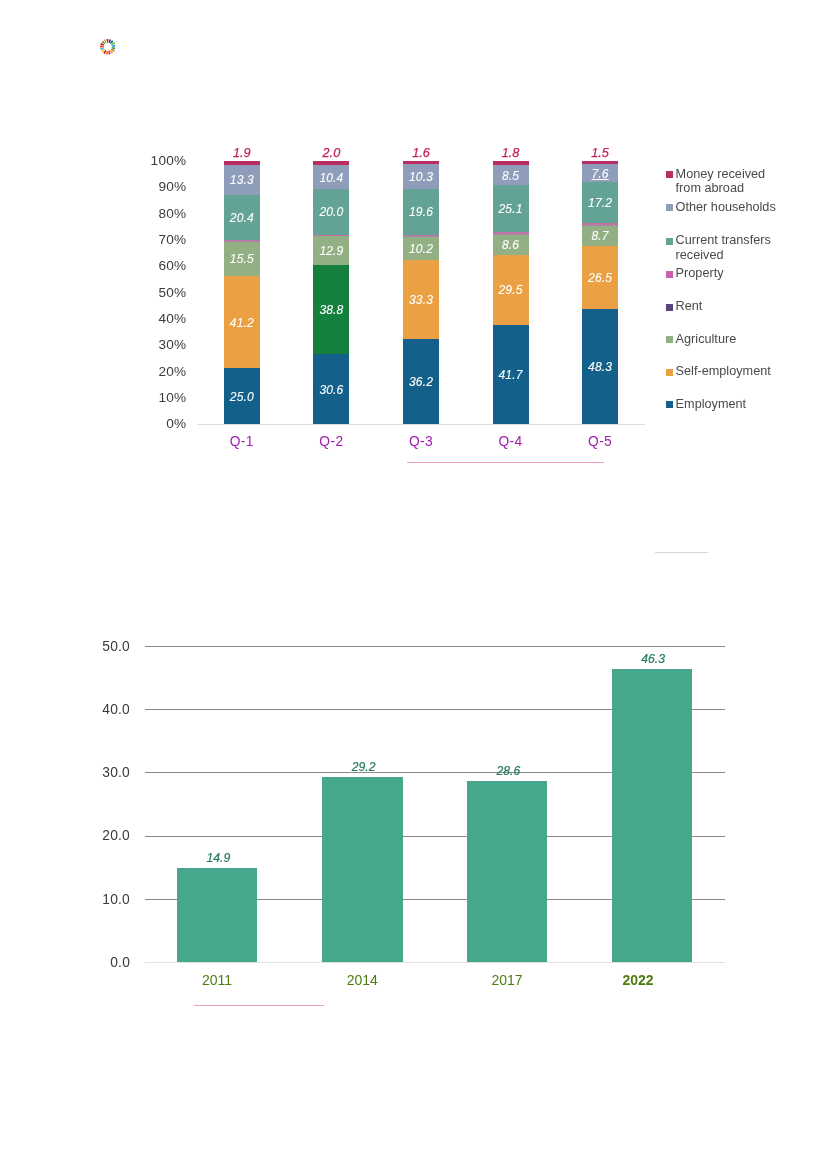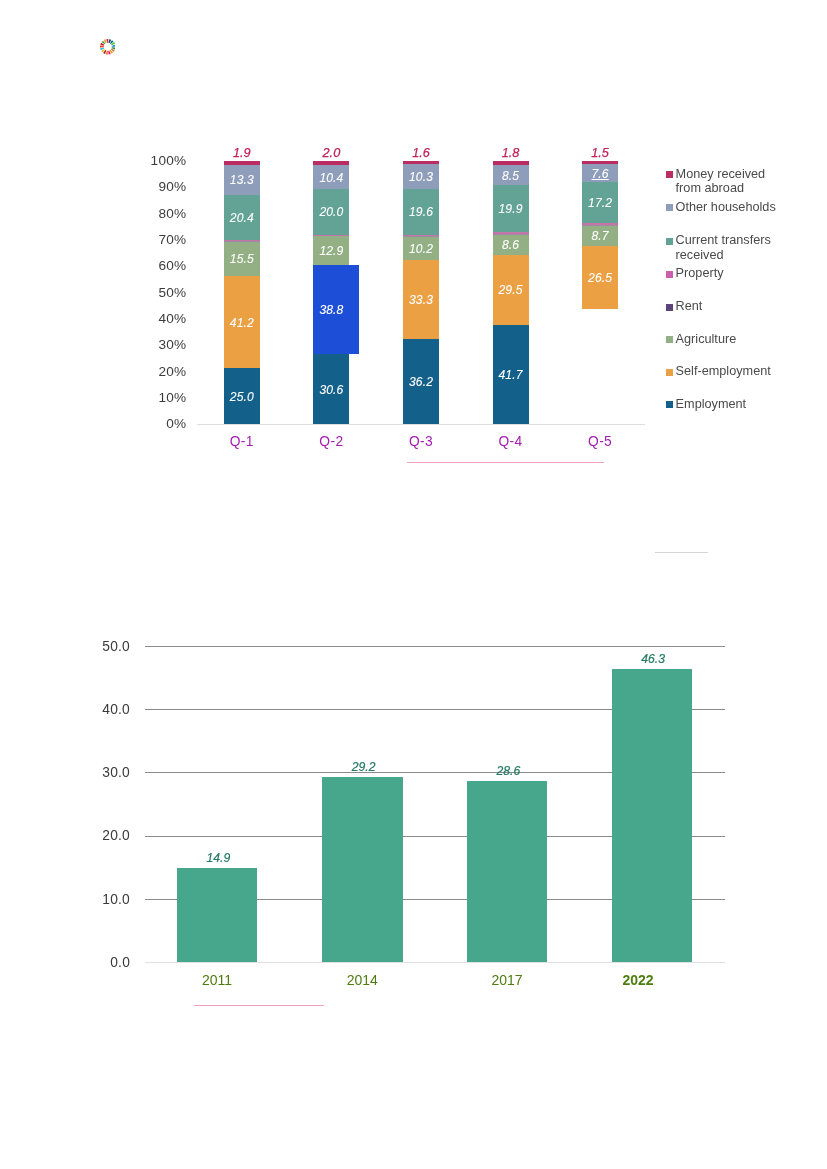--- a/index.html
+++ b/index.html
@@ -97,21 +97,21 @@
           <span style="top: 8.58005px;">13.3</span>
         </div>
         <div class="seg" style="background: rgb(185, 45, 98); bottom: 259.249px; height: 4.25144px;"></div>
       </div>
       <div class="c1-top" style="left: 211.8px; top: 146.2px;">1.9</div>
       <div class="c1-cat" style="left: 201.8px; top: 434px;">Q-1</div>
       <div class="c1-bar" style="left: 313.4px; top: 160.5px; height: 263.5px; position: absolute;">
         <div class="seg" style="background: rgb(19, 97, 139); bottom: 0px; height: 69.9983px;">
           <span style="top: 28.6991px;">30.6</span>
         </div>
-        <div class="seg" style="background: #1d4ed8; bottom: 69.9983px; height: 88.756px; padding-left: 10px;">
+        <div class="seg" style="background: #15803d; bottom: 69.9983px; height: 88.756px;">
           <span style="top: 38.078px;">38.8</span>
         </div>
         <div class="seg" style="background: rgb(146, 176, 131); bottom: 158.754px; height: 29.5091px;">
           <span style="top: 8.45454px;">12.9</span>
         </div>
         <div class="seg" style="background: rgb(156, 140, 162); bottom: 188.263px; height: 0.366004px;"></div>
         <div class="seg" style="background: rgb(198, 115, 168); bottom: 188.629px; height: 0.754883px;"></div>
         <div class="seg" style="background: rgb(98, 163, 150); bottom: 189.384px; height: 45.7505px;">
           <span style="top: 16.5752px;">20.0</span>
         </div>
@@ -150,30 +150,33 @@
         </div>
         <div class="seg" style="background: rgb(235, 160, 67); bottom: 99.2767px; height: 70.2317px;">
           <span style="top: 28.8159px;">29.5</span>
         </div>
         <div class="seg" style="background: rgb(146, 176, 131); bottom: 169.508px; height: 20.4743px;">
           <span style="top: 3.93717px;">8.6</span>
         </div>
         <div class="seg" style="background: rgb(156, 140, 162); bottom: 189.983px; height: 0.476147px;"></div>
         <div class="seg" style="background: rgb(198, 115, 168); bottom: 190.459px; height: 1.14275px;"></div>
         <div class="seg" style="background: rgb(98, 163, 150); bottom: 191.602px; height: 47.3767px;">
-          <span style="top: 17.3883px;">19.9</span>
+          <span style="top: 17.3883px;">25.1</span>
         </div>
         <div class="seg" style="background: rgb(141, 157, 186); bottom: 238.978px; height: 20.2363px;">
           <span style="top: 3.81813px;">8.5</span>
         </div>
         <div class="seg" style="background: rgb(185, 45, 98); bottom: 259.215px; height: 4.28533px;"></div>
       </div>
       <div class="c1-top" style="left: 480.5px; top: 146.2px;">1.8</div>
       <div class="c1-cat" style="left: 470.5px; top: 434px;">Q-4</div>
       <div class="c1-bar" style="left: 582.1px; top: 160.5px; height: 263.5px; position: absolute;">
+        <div class="seg" style="background: rgb(19, 97, 139); bottom: 0px; height: 115.104px;">
+          <span style="top: 51.252px;">48.3</span>
+        </div>
         <div class="seg" style="background: rgb(235, 160, 67); bottom: 115.104px; height: 63.1523px;">
           <span style="top: 25.2762px;">26.5</span>
         </div>
         <div class="seg" style="background: rgb(146, 176, 131); bottom: 178.256px; height: 20.733px;">
           <span style="top: 4.06651px;">8.7</span>
         </div>
         <div class="seg" style="background: rgb(156, 140, 162); bottom: 198.989px; height: 0.524283px;"></div>
         <div class="seg" style="background: rgb(198, 115, 168); bottom: 199.514px; height: 1.31071px;"></div>
         <div class="seg" style="background: rgb(98, 163, 150); bottom: 200.824px; height: 40.9894px;">
           <span style="top: 14.1947px;">17.2</span>

